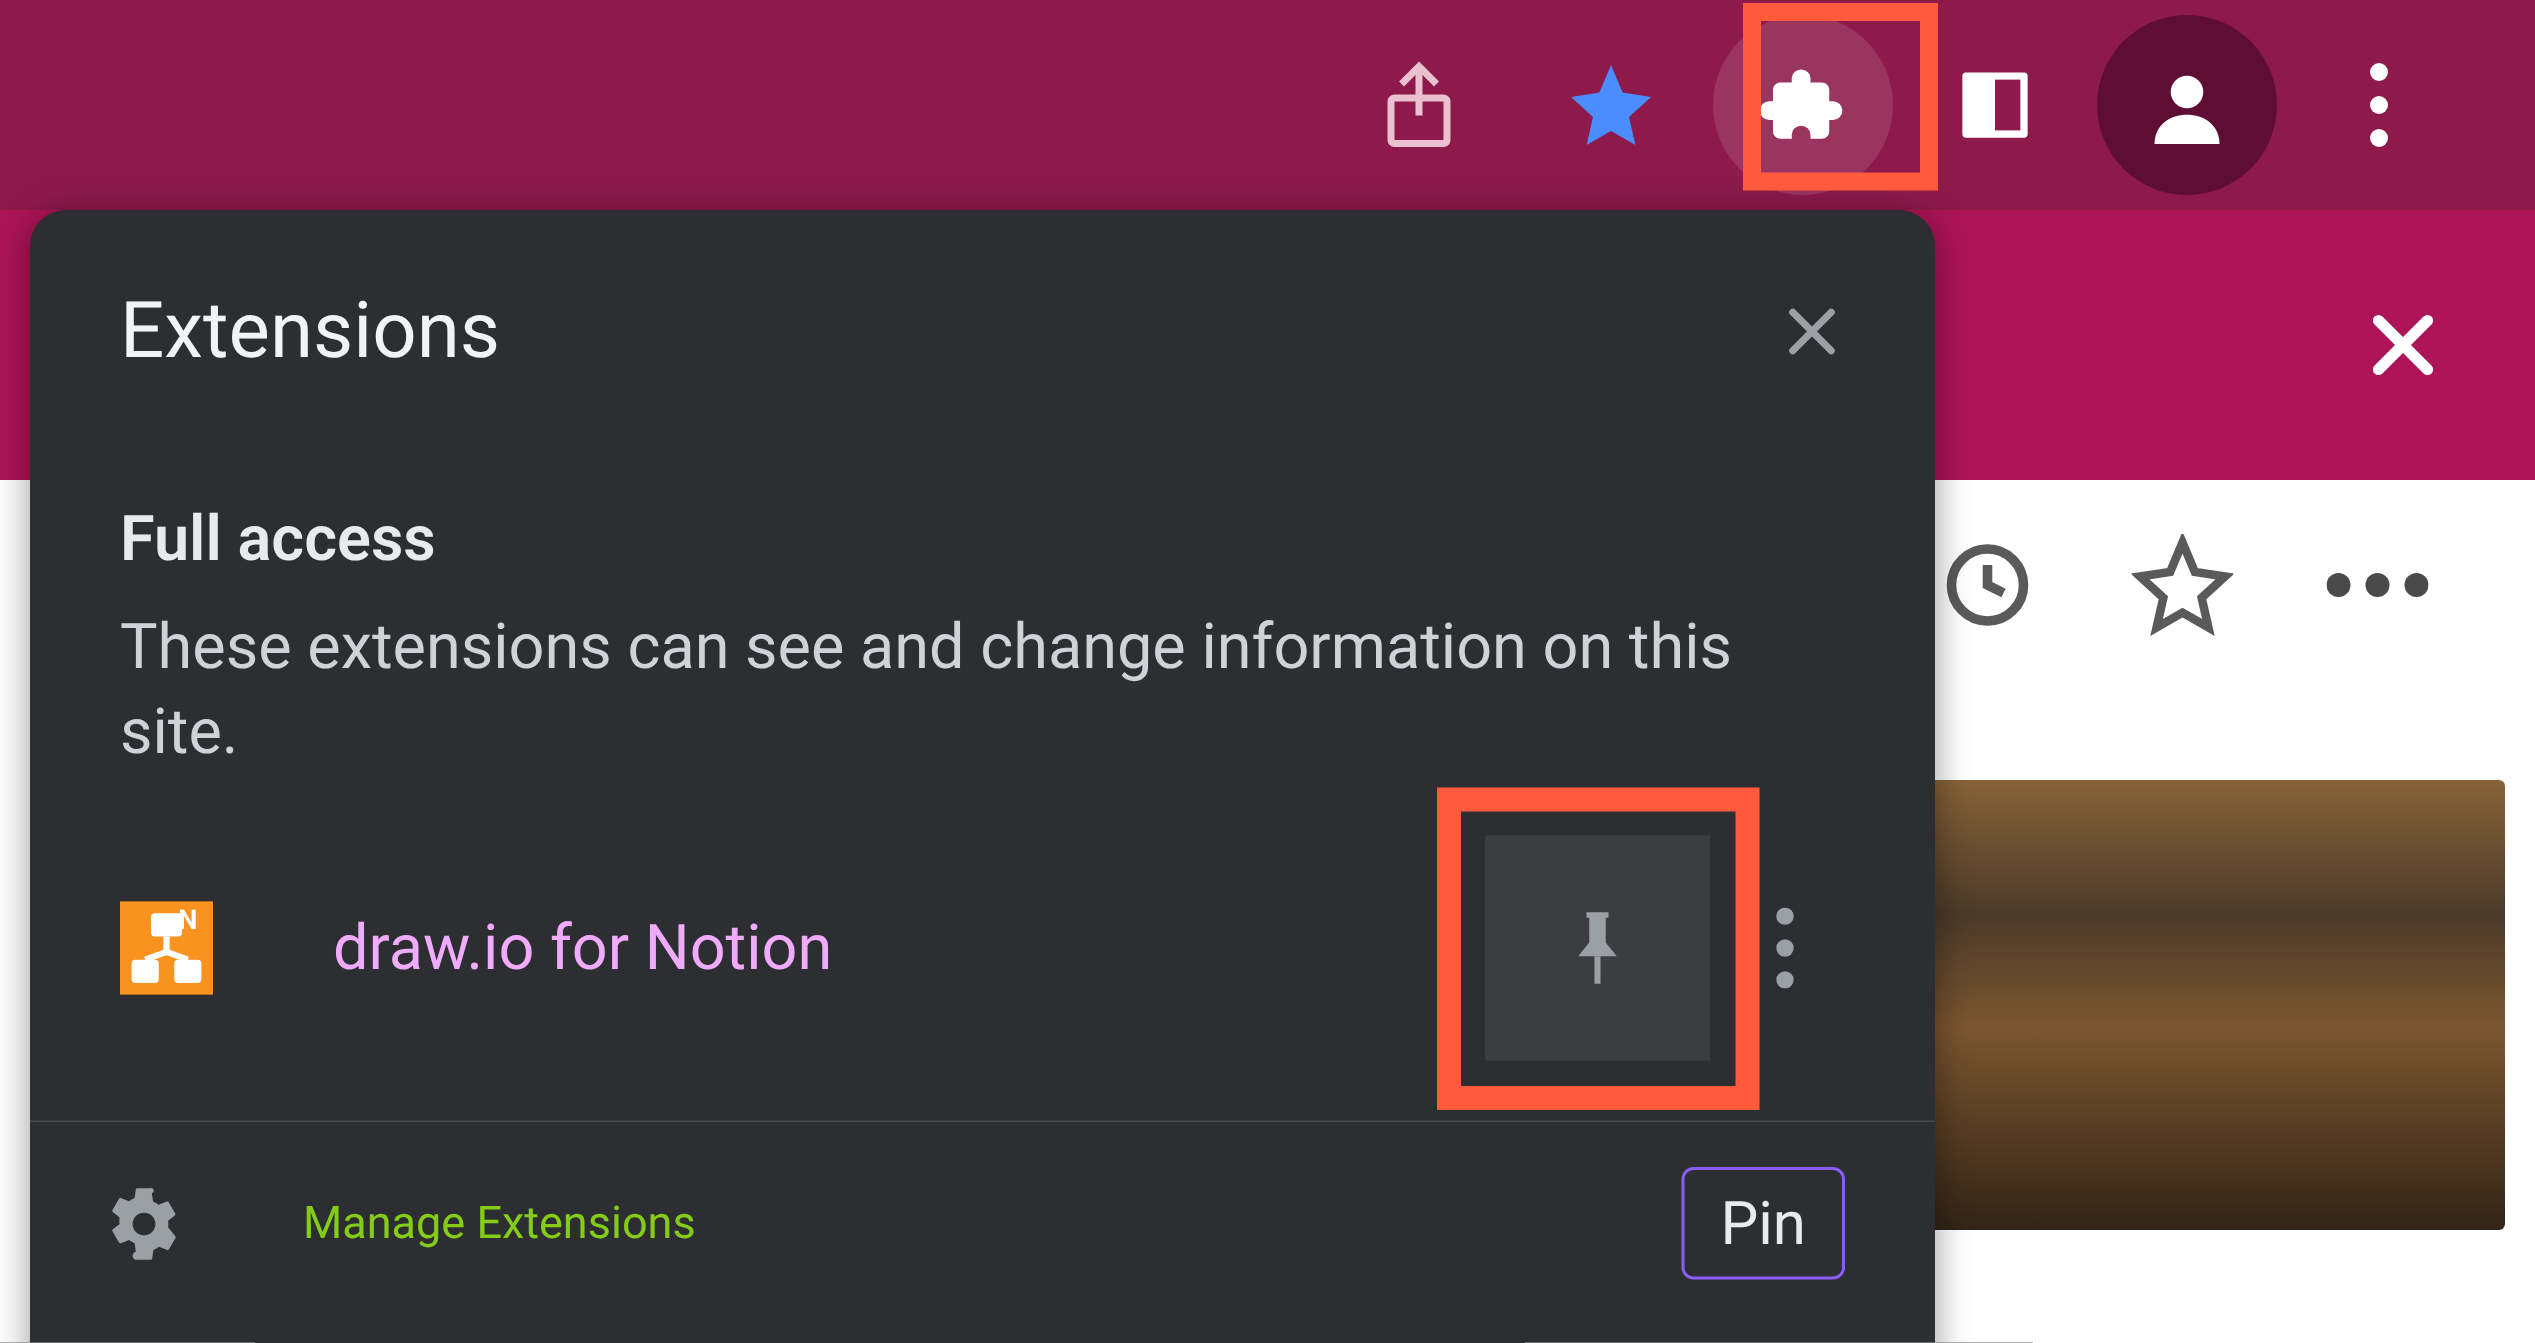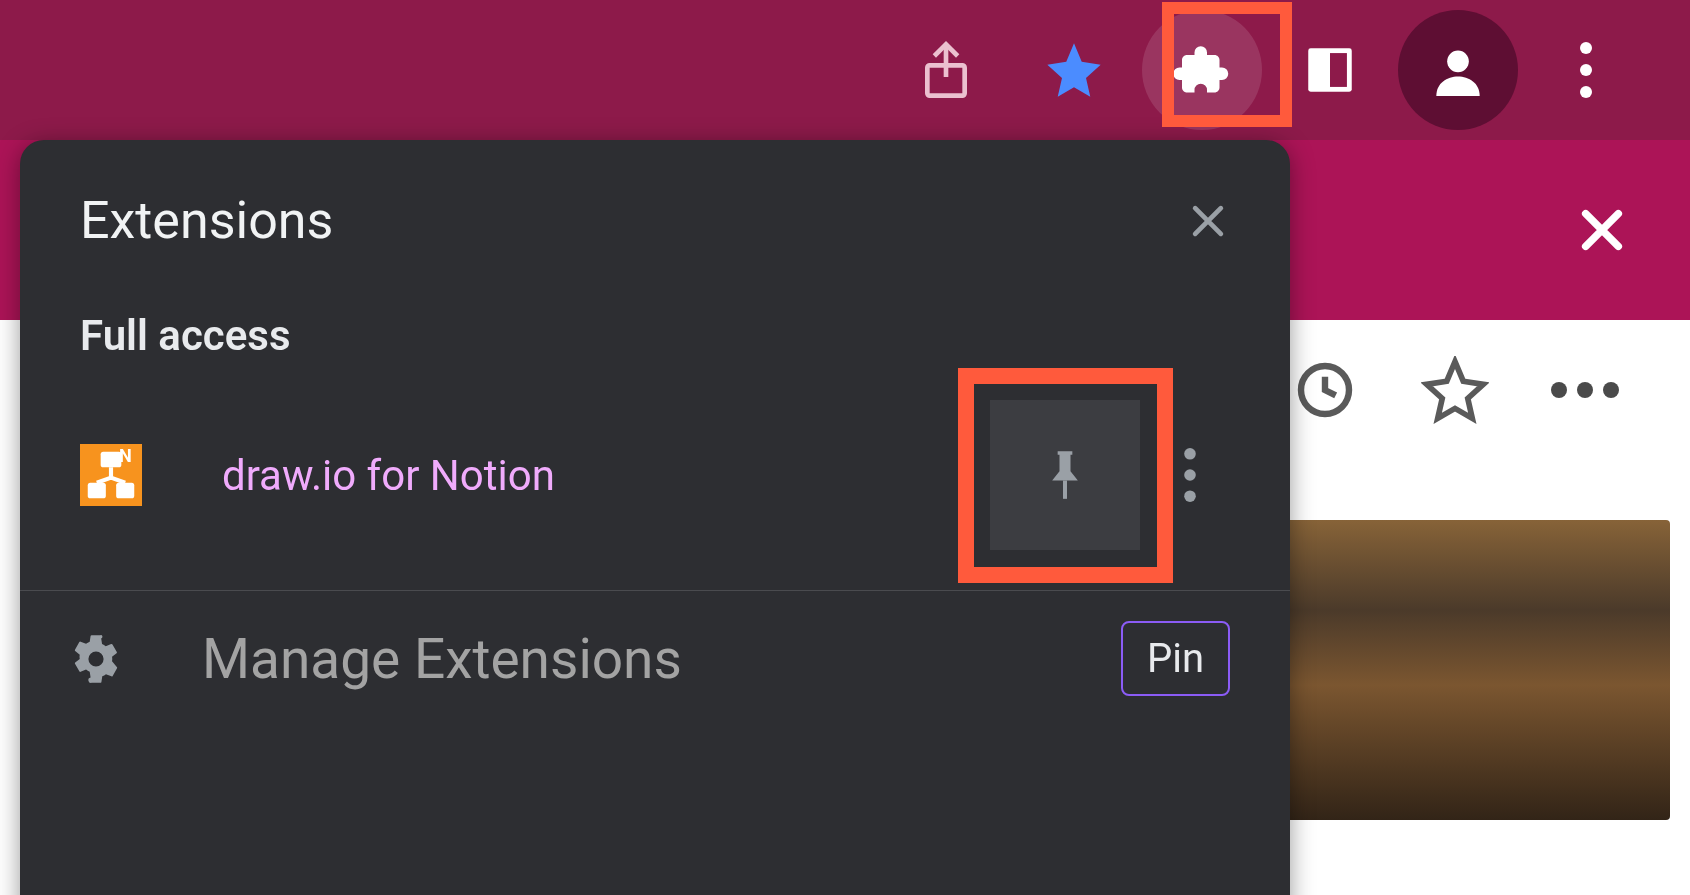--- a/index.html
+++ b/index.html
@@ -109,21 +109,21 @@
     font-size: 52px;
     color: #f1f3f4;
     font-weight: 400;
   }
   .popup-close {
     color: #9aa0a6;
     cursor: pointer;
   }
   .section {
     padding: 0 60px;
-    margin-top: 40px;
+    margin-top: 64px;
   }
   .section-heading {
     font-size: 42px;
     font-weight: 600;
     color: #e8eaed;
   }
   .section-desc {
     font-size: 42px;
     font-weight: 400;
     color: #cfd2d6;
@@ -177,22 +177,22 @@
   .footer-row {
     display: flex;
     align-items: center;
     padding: 30px 60px 30px 50px;
   }
   .gear {
     color: #9aa0a6;
     margin-right: 80px;
   }
   .manage {
-    font-size: 55px;
-    color: #a3a3a3;
+    font-size: 30px;
+    color: #84cc16;
     flex: 1;
   }
   .pin-label-box {
     border: 2px solid #8b5cf6;
     border-radius: 8px;
     padding: 12px 24px;
     font-size: 40px;
     color: #e8eaed;
     background: #2d2e32;
   }
@@ -279,20 +279,21 @@
   <div class="popup-header">
     <div class="popup-title">Extensions</div>
     <div class="popup-close">
       <svg width="44" height="44" viewBox="0 0 24 24" stroke="#9aa0a6" stroke-width="2.6" fill="none" stroke-linecap="round">
         <path d="M5 5 L19 19 M19 5 L5 19"></path>
       </svg>
     </div>
   </div>
   <div class="section">
     <div class="section-heading">Full access</div>
+    <div class="section-desc">These extensions can see and change information on this site.</div>
   </div>
   <div class="ext-row">
     <div class="ext-icon">
       <svg width="62" height="62" viewBox="0 0 24 24">
         <rect x="0" y="0" width="24" height="24" fill="#f7931e"></rect>
         <rect x="8" y="3" width="8" height="6" rx="1" fill="#fff"></rect>
         <rect x="3" y="15" width="7" height="6" rx="1" fill="#fff"></rect>
         <rect x="14" y="15" width="7" height="6" rx="1" fill="#fff"></rect>
         <path d="M12 9 L12 13 M12 13 L6.5 15 M12 13 L17.5 15" stroke="#fff" stroke-width="1.6" fill="none"></path>
         <text x="20" y="7" font-size="7" fill="#fff" font-weight="bold" text-anchor="end">N</text>

